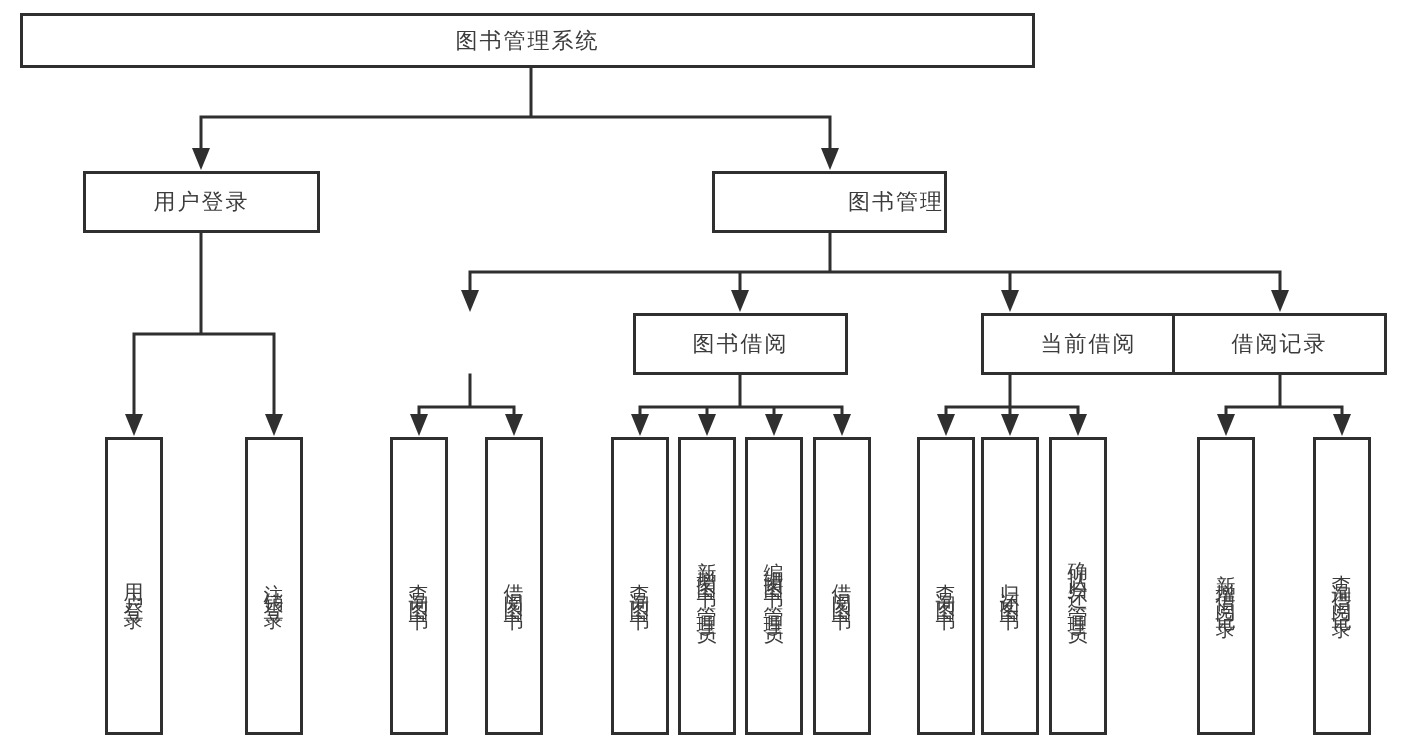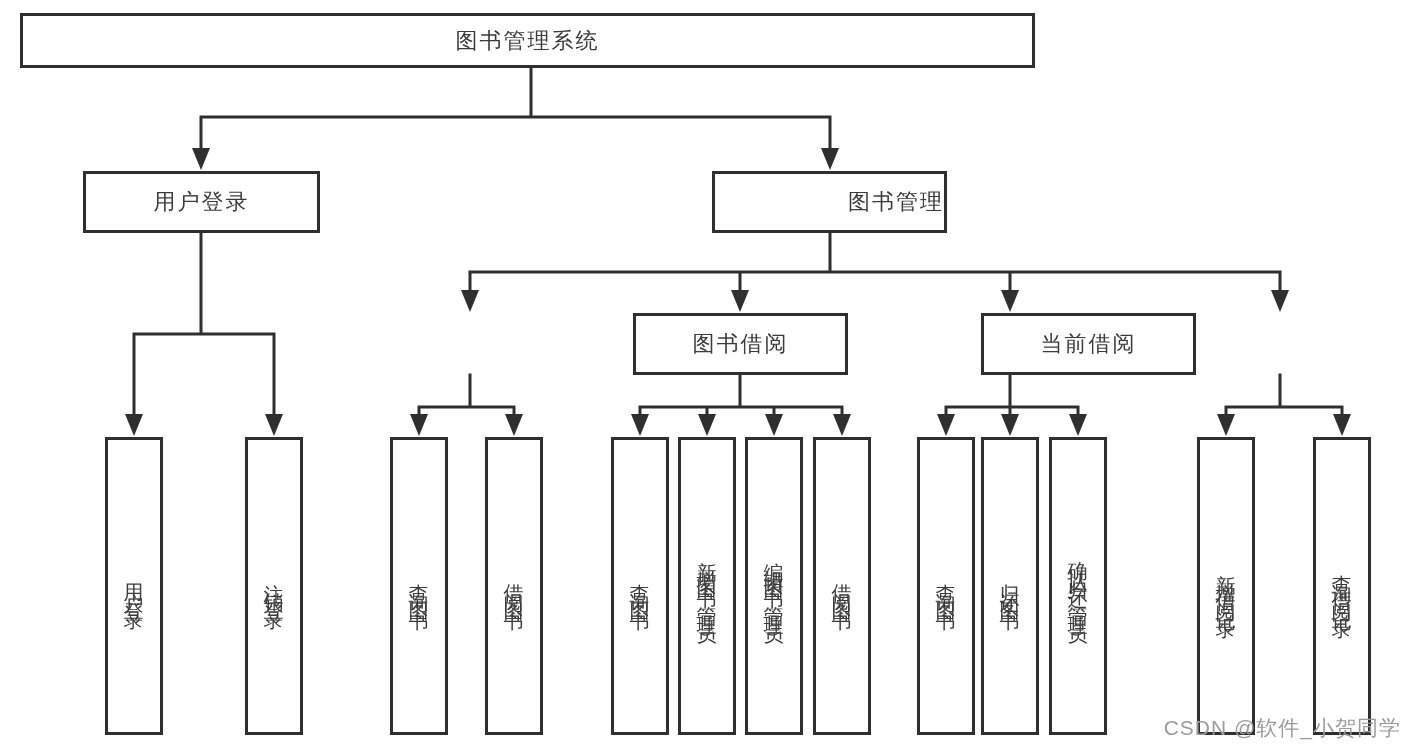--- a/index.html
+++ b/index.html
@@ -119,20 +119,23 @@
   <div class="box n-mgmt">
     <span class="h-label">图书管理</span>
   </div>
 
   <div class="box lvl3 m-bor">
     <span class="h-label">图书借阅</span>
   </div>
   <div class="box lvl3 m-cur">
     <span class="h-label">当前借阅</span>
   </div>
+  <div class="box lvl3 m-hist">
+    <span class="h-label">借阅记录</span>
+  </div>
 
   <div class="box leaf a1">
     <span class="v-label">用户登录</span>
   </div>
   <div class="box leaf a2">
     <span class="v-label">注销登录</span>
   </div>
 
   <div class="box leaf b1">
     <span class="v-label">查询图书</span>
@@ -164,15 +167,14 @@
     <span class="v-label">确认归还（管理员）</span>
   </div>
 
   <div class="box leaf e1">
     <span class="v-label">新增借阅记录</span>
   </div>
   <div class="box leaf e2">
     <span class="v-label">查询借阅记录</span>
   </div>
 
-  <div class="watermark">CSDN @软件_小贺同学</div>
 
 </div>
 
 </body></html>

